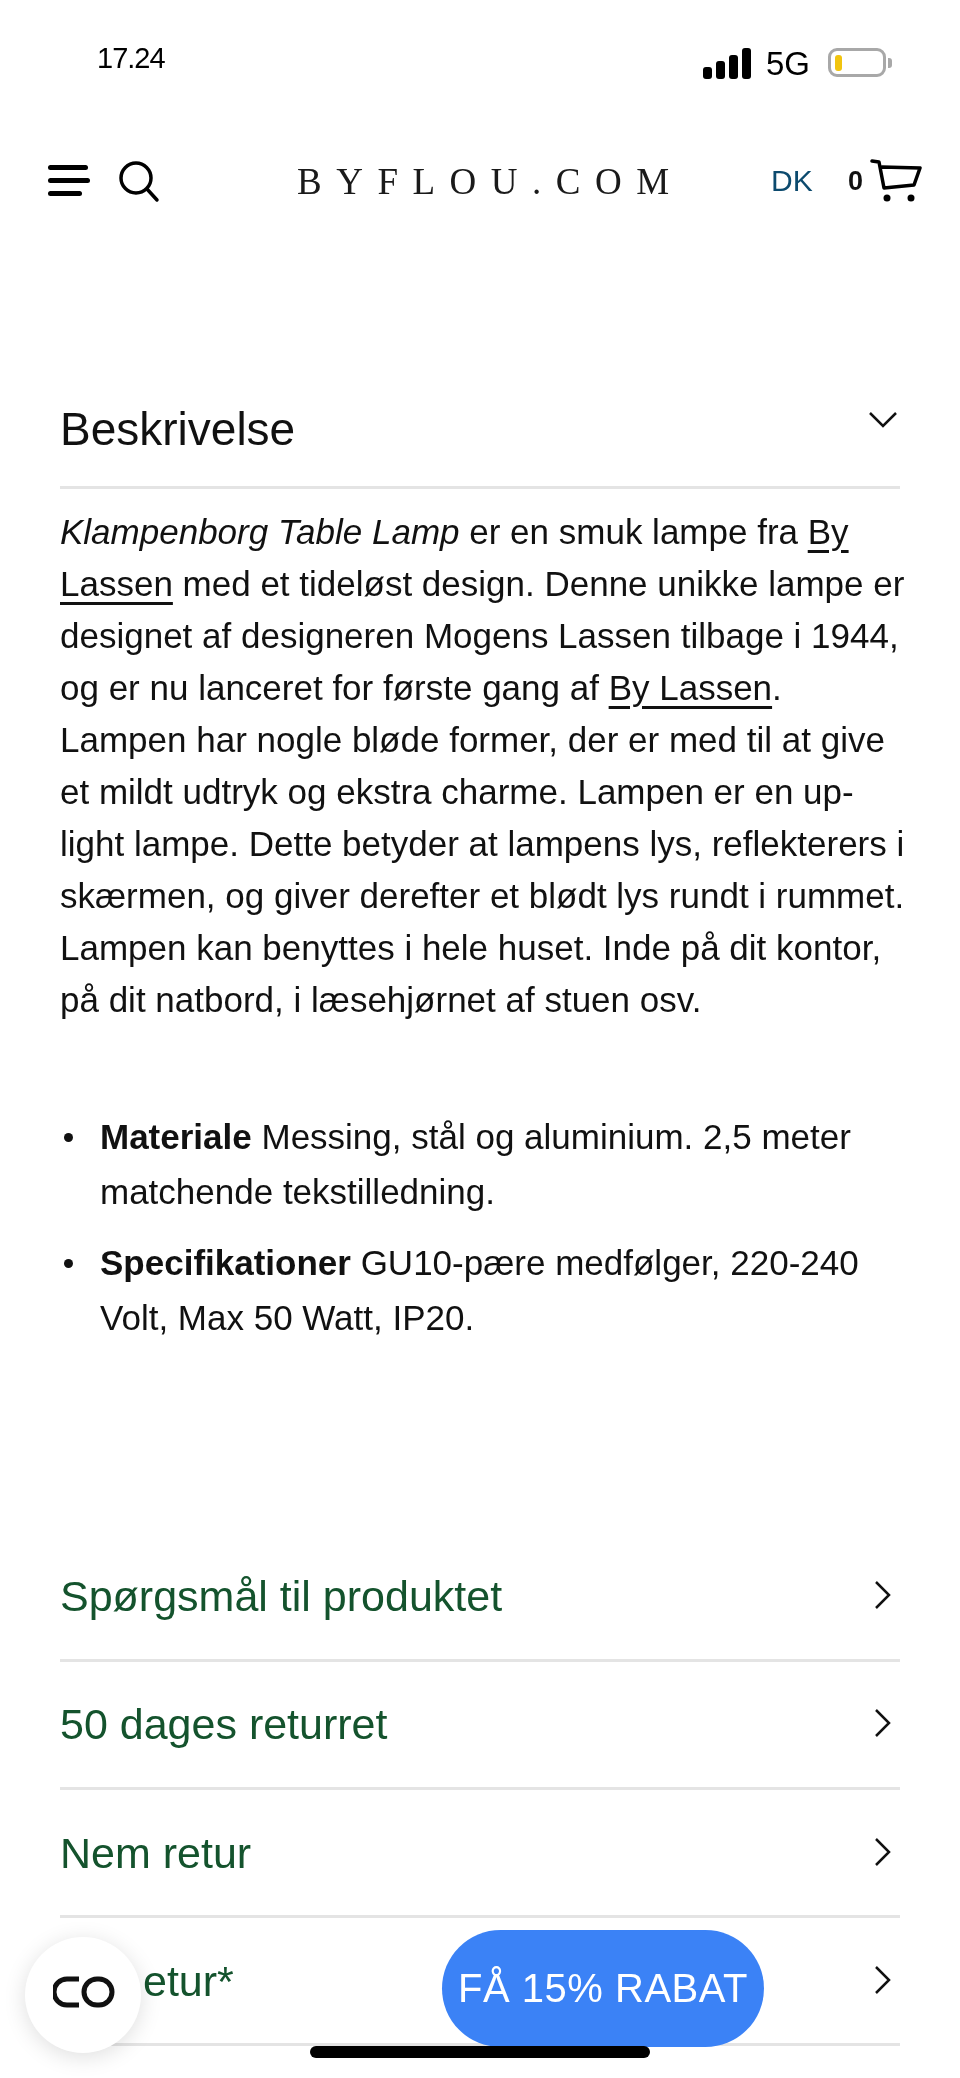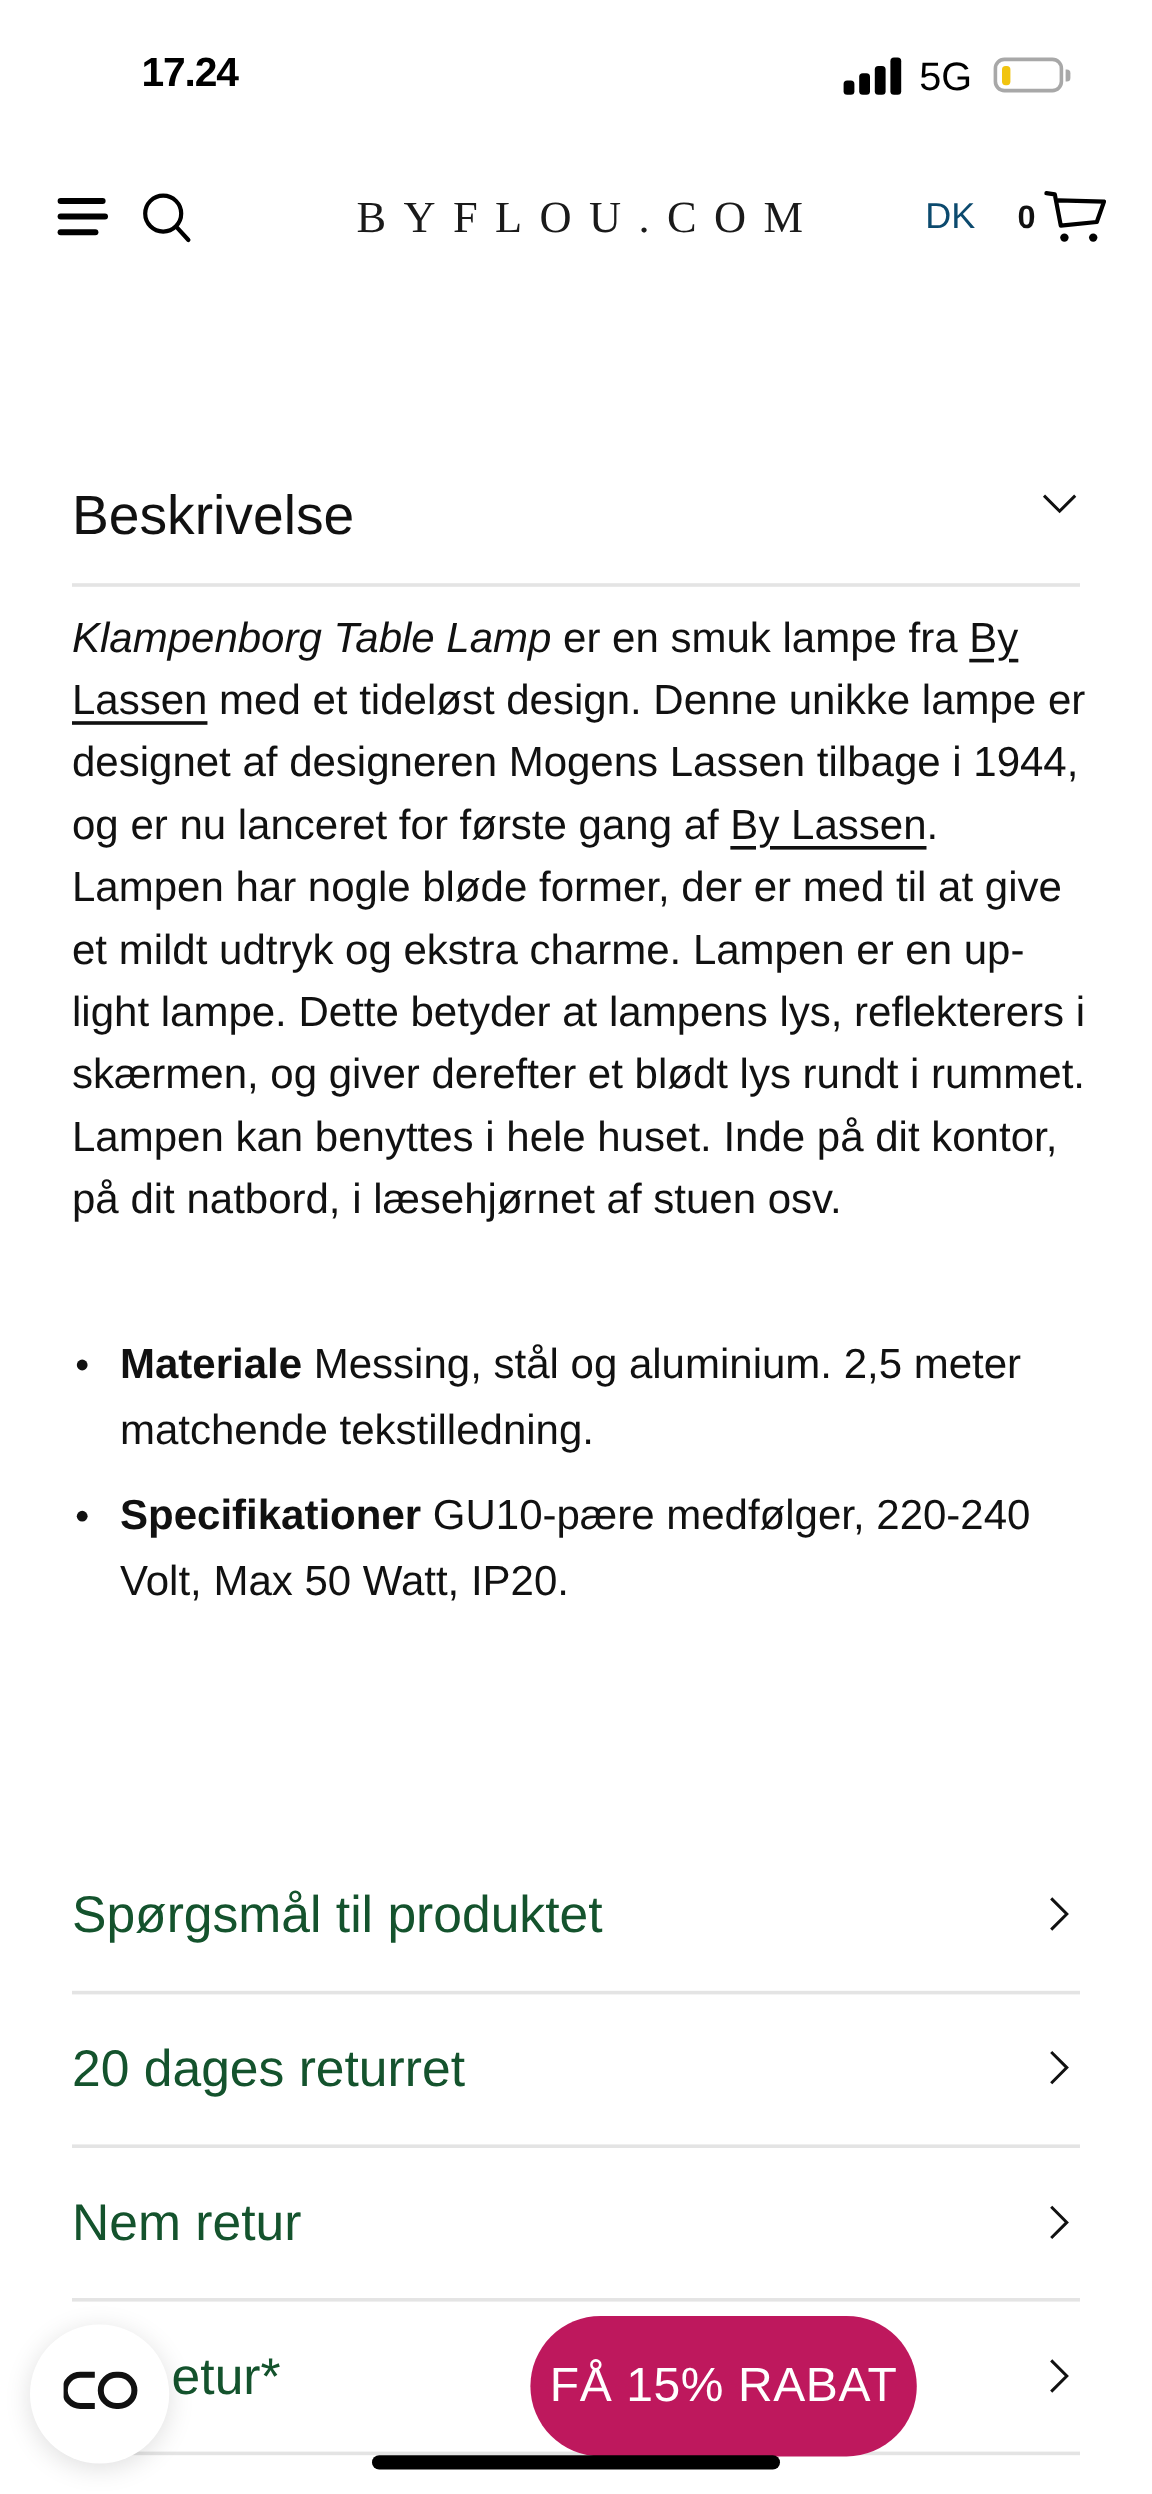--- a/index.html
+++ b/index.html
@@ -1,21 +1,21 @@
 <!DOCTYPE html>
 <html><head>
 <meta charset="utf-8">
 <style>
   * { margin:0; padding:0; box-sizing:border-box; }
   html, body { width:960px; height:2078px; background:#ffffff; overflow:hidden; }
   body { position:relative; font-family:"Liberation Sans", sans-serif; color:#111; }
   .abs { position:absolute; }
 
   
-  .time { left:118px; top:42px; font-size:34px; font-weight:bold; letter-spacing:-1px; color:#000; }
+  .time { left:97px; top:42px; font-size:29px; font-weight:normal; letter-spacing:-1px; color:#000; }
   .signal { left:703px; top:48px; width:48px; height:31px; }
   .signal span { position:absolute; bottom:0; width:9px; background:#000; border-radius:3px; }
   .net { left:766px; top:45px; font-size:33px; color:#000; }
   .battery { left:828px; top:48px; width:58px; height:29px; border:3px solid #a8a8a8; border-radius:9px; }
   .battery .fill { position:absolute; left:4px; top:4px; width:7px; height:16px; background:#f1c40f; border-radius:3px; }
   .battery-tip { left:888px; top:58px; width:4px; height:10px; background:#a8a8a8; border-radius:0 3px 3px 0; }
 
   
   .hamburger { left:48px; top:165px; width:42px; height:32px; }
   .hamburger span { position:absolute; left:0; height:5px; background:#000; border-radius:3px; }
@@ -38,21 +38,21 @@
   .specs li { position:relative; padding-left:40px; margin-bottom:10px;margin-top:16px; }
   .specs li::before { content:""; position:absolute; left:4px; top:24px; width:9px; height:9px; border-radius:50%; background:#111; }
   .specs b { font-weight:bold; }
 
   .row-label { left:60px; font-size:43px; color:#14532d; }
   .chev-right { left:872px; width:22px; height:30px; }
 
   
   .fab { left:25px; top:1937px; width:116px; height:116px; border-radius:50%; background:#fff; box-shadow:0 4px 22px rgba(0,0,0,0.13); }
   .fab svg { position:absolute; left:28px; top:38px; }
-  .rabat { left:442px; top:1930px; width:322px; height:117px; border-radius:59px; background:#be185d; color:#fff; font-size:40px; display:flex; align-items:center; justify-content:center; letter-spacing:0.5px; }
+  .rabat { left:442px; top:1930px; width:322px; height:117px; border-radius:59px; background:#3b82f6; color:#fff; font-size:40px; display:flex; align-items:center; justify-content:center; letter-spacing:0.5px; }
   .home-bar { left:310px; top:2046px; width:340px; height:12px; border-radius:6px; background:#000; }
 </style>
 </head>
 <body>
 
 <div class="abs time">17.24</div>
 <div class="abs signal">
   <span style="left:0;height:12px"></span>
   <span style="left:13px;height:18px"></span>
   <span style="left:26px;height:24px"></span>
@@ -102,21 +102,21 @@
   <li><b>Materiale</b><span> Messing, stål og aluminium. 2,5 meter matchende tekstilledning.</span></li>
   <li><b>Specifikationer</b><span> GU10-pære medfølger, 220-240 Volt, Max 50 Watt, IP20.</span></li>
 </ul>
 
 <div class="abs row-label" style="top:1572px">Spørgsmål til produktet</div>
 <div class="abs chev-right" style="top:1580px"><svg width="22" height="30" viewBox="0 0 22 30">
       <polyline points="4,2 17,15 4,28" fill="none" stroke="#111" stroke-width="2.5"></polyline>
     </svg></div>
 <div class="abs divider" style="top:1659px"></div>
 
-<div class="abs row-label" style="top:1700px">20 dages returret</div>
+<div class="abs row-label" style="top:1700px">50 dages returret</div>
 <div class="abs chev-right" style="top:1708px"><svg width="22" height="30" viewBox="0 0 22 30">
       <polyline points="4,2 17,15 4,28" fill="none" stroke="#111" stroke-width="2.5"></polyline>
     </svg></div>
 <div class="abs divider" style="top:1787px"></div>
 
 <div class="abs row-label" style="top:1829px">Nem retur</div>
 <div class="abs chev-right" style="top:1837px"><svg width="22" height="30" viewBox="0 0 22 30">
       <polyline points="4,2 17,15 4,28" fill="none" stroke="#111" stroke-width="2.5"></polyline>
     </svg></div>
 <div class="abs divider" style="top:1915px"></div>

